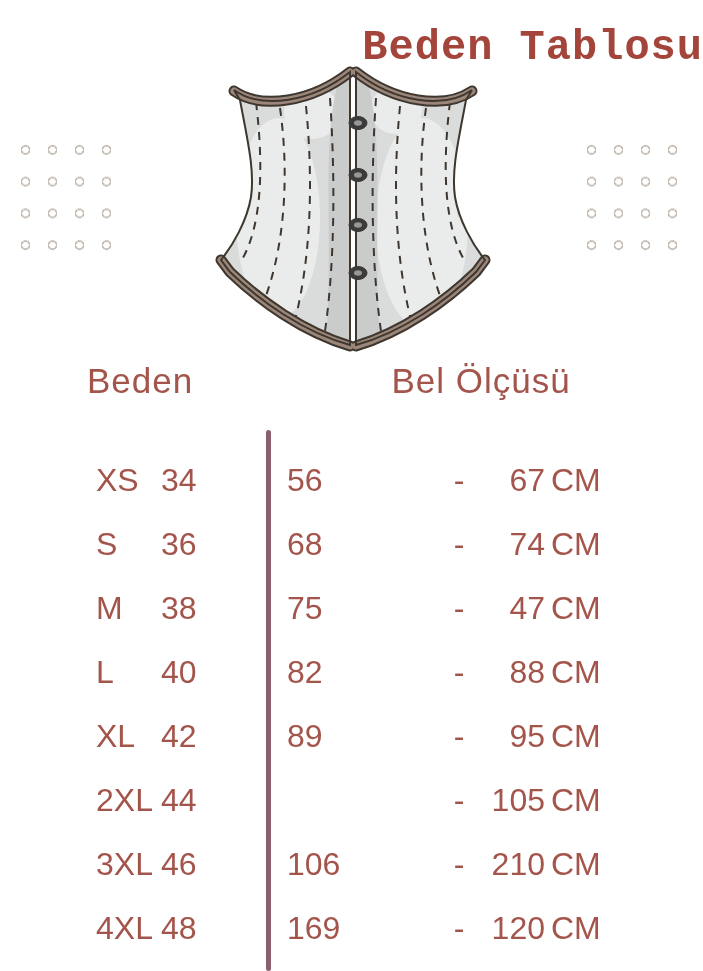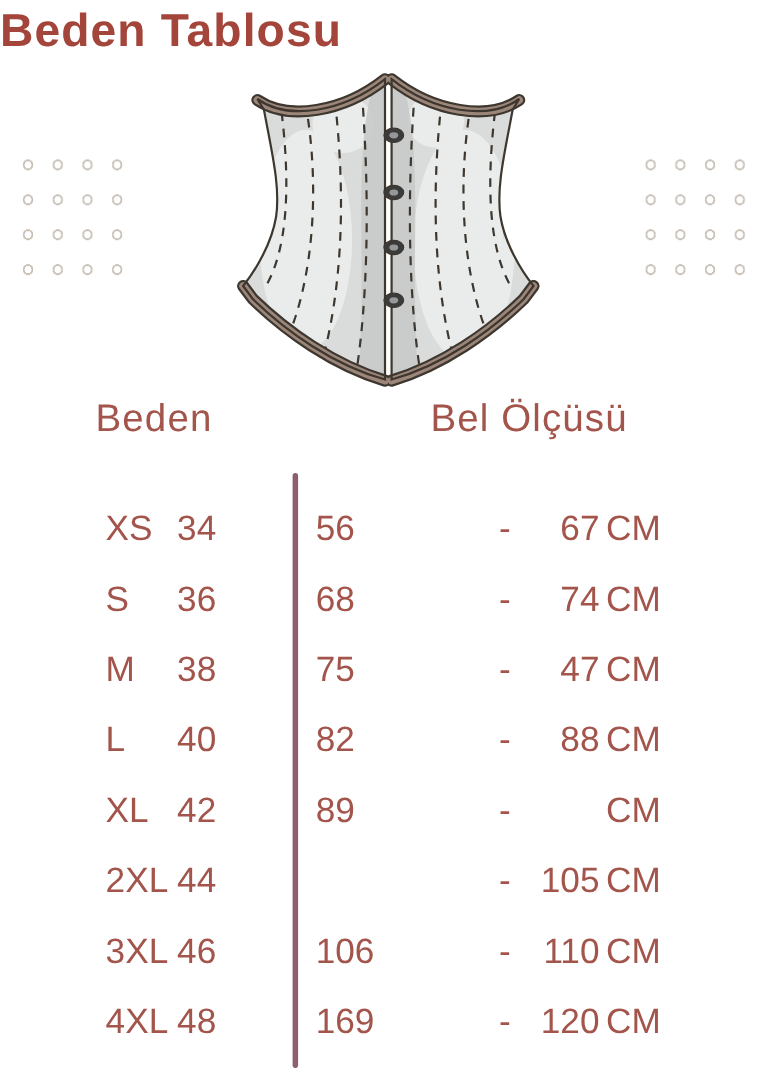--- a/index.html
+++ b/index.html
@@ -5,23 +5,23 @@
   * { margin:0; padding:0; box-sizing:border-box; }
   html,body { background:#ffffff; }
   .page {
     position:relative;
     width:703px; height:971px;
     background:var(--background,#fff);
     overflow:hidden;
     font-family:"Liberation Sans", sans-serif;
   }
   .title {
-    position:absolute; top:4px; left:0; width:703px;
-    text-align:left;
-    font-family:Liberation Sans, sans-serif;
+    position:absolute; top:24px; left:0; width:703px;
+    text-align:right;
+    font-family:Liberation Mono, monospace;
     font-weight:bold;
     font-size:42px;
     letter-spacing:1px;
     color:var(--title,#A4453B);
   }
   .dots {
     position:absolute;
     width:108px; height:127px;
     background-image:radial-gradient(circle, rgba(0,0,0,0) 3.1px, var(--dots,#C8C0B7) 3.3px, var(--dots,#C8C0B7) 4.7px, rgba(0,0,0,0) 5px);
     background-size:27px 31.75px;
@@ -184,37 +184,38 @@
       <span class="cell-dash">-</span>
       <span class="cell-max">88</span>
       <span class="cell-unit">CM</span>
     </div>
 
     <div class="row">
       <span class="cell-code">XL</span>
       <span class="cell-num">42</span>
       <span class="cell-min">89</span>
       <span class="cell-dash">-</span>
+      <span class="cell-max">95</span>
       <span class="cell-unit">CM</span>
     </div>
 
     <div class="row">
       <span class="cell-code">2XL</span>
       <span class="cell-num">44</span>
       <span class="cell-dash">-</span>
       <span class="cell-max">105</span>
       <span class="cell-unit">CM</span>
     </div>
 
     <div class="row">
       <span class="cell-code">3XL</span>
       <span class="cell-num">46</span>
       <span class="cell-min">106</span>
       <span class="cell-dash">-</span>
-      <span class="cell-max">110</span>
+      <span class="cell-max">210</span>
       <span class="cell-unit">CM</span>
     </div>
 
     <div class="row">
       <span class="cell-code">4XL</span>
       <span class="cell-num">48</span>
       <span class="cell-min">169</span>
       <span class="cell-dash">-</span>
       <span class="cell-max">120</span>
       <span class="cell-unit">CM</span>

